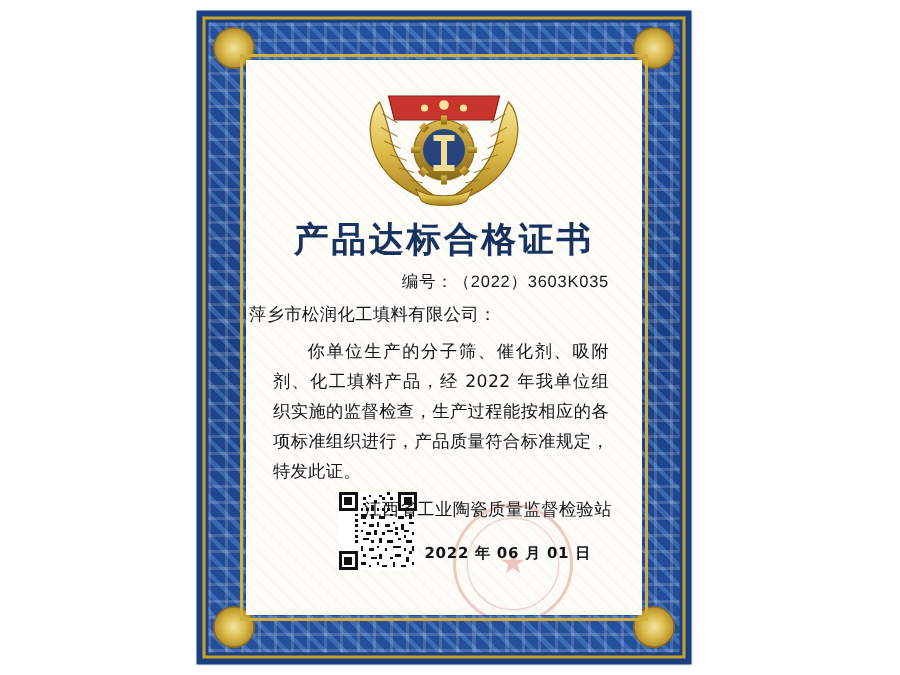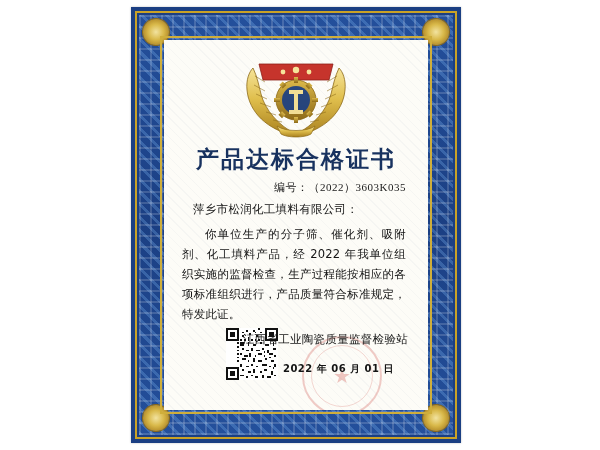--- a/index.html
+++ b/index.html
@@ -128,29 +128,29 @@
     font-size: 23px;
     font-weight: bold;
     letter-spacing: 2px;
     color: #18325f;
   }
 
   .cert-number {
     position: absolute;
     right: 22px;
     top: 140px;
-    font-family: Liberation Serif, serif;
+    font-family: Liberation Sans, sans-serif;
     font-size: 11px;
     color: #1a1a1a;
     letter-spacing: 0.5px;
   }
 
   .company {
     position: absolute;
-    left: 29px;
+    left: 2px;
     top: 162px;
     font-family: Liberation Sans, sans-serif;
     font-size: 11.5px;
     color: #141414;
     letter-spacing: 0.3px;
     text-align: center;
   }
 
   .body-text {
     position: absolute;

